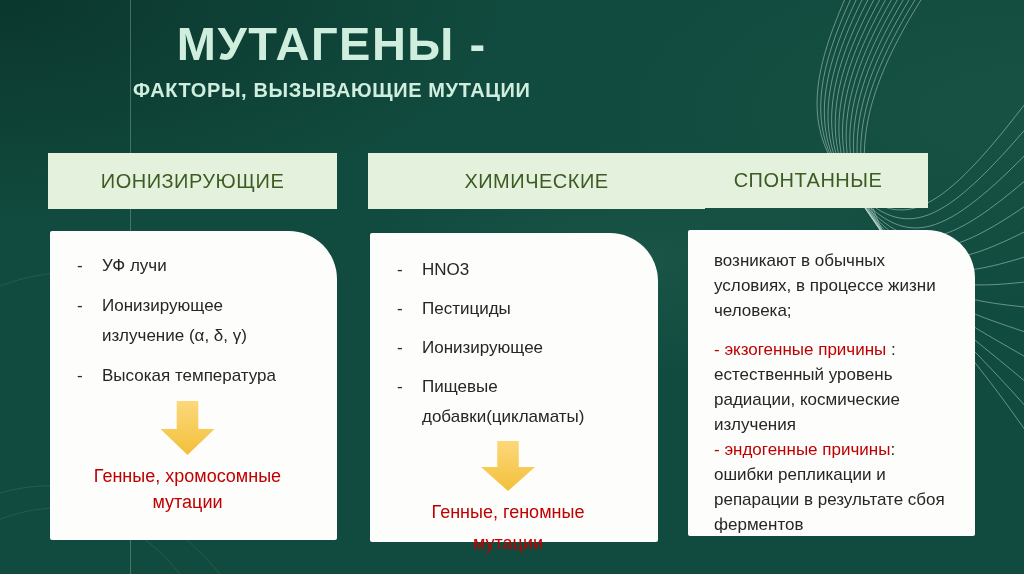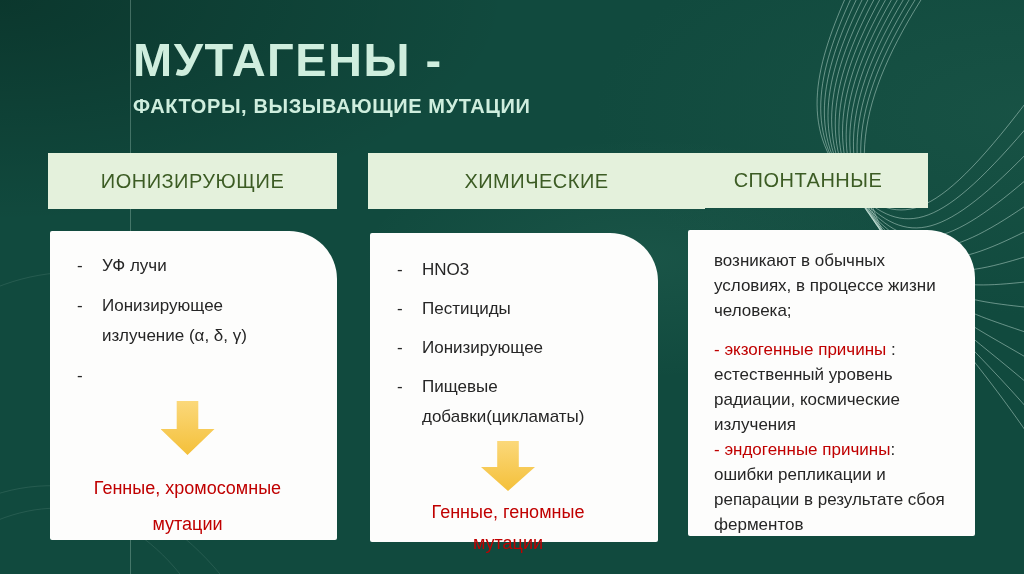--- a/index.html
+++ b/index.html
@@ -18,21 +18,21 @@
       #114a3e;
   }
   .vline{
     position:absolute;left:130px;top:0;width:1px;height:574px;
     background:rgba(205,238,221,0.28);z-index:1;
   }
   svg.deco{position:absolute;inset:0;z-index:1;pointer-events:none;}
   svg.deco path{fill:none;stroke:rgba(224,247,238,0.42);stroke-width:1;}
   svg.deco path.faint{stroke:rgba(224,247,238,0.10);}
 
-  .title-block{position:absolute;left:133px;top:34px;z-index:2;}
+  .title-block{position:absolute;left:133px;top:18px;z-index:2;text-align:center;}
   .slide-title{
     font-size:47px;font-weight:700;letter-spacing:1.5px;
     color:#cfeede;line-height:1.1;
   }
   .slide-subtitle{
     margin-top:9px;font-size:20px;font-weight:700;letter-spacing:0.6px;
     color:#cfeede;
   }
 
   .col-header{
@@ -63,22 +63,22 @@
 
   .arrow{
     width:54px;margin:2px auto 0 auto;
     background:linear-gradient(180deg,#fbd87a 0%,#f4c03a 100%);
     clip-path:polygon(30% 0,70% 0,70% 52%,100% 52%,50% 100%,0 52%,30% 52%);
   }
   .c1 .arrow{height:54px;margin-top:2px;}
   .c2 .arrow{height:50px;margin-top:0;}
 
   .result{
-    margin-top:15px;text-align:center;color:#c00000;
-    font-size:18px;line-height:36px;padding:0 4px;
+    margin-top:8px;text-align:center;color:#c00000;
+    font-size:18px;line-height:26px;padding:0 4px;
   }
   .c2 .result{margin-top:6px;line-height:31px;}
 
   .c3 p{margin:0;line-height:25px;}
   .c3 .intro{margin-bottom:14px;}
   .red{color:#c00000;}
 </style>
 </head>
 <body>
 
@@ -148,20 +148,21 @@
         <div class="li">
           <span class="dash">-</span>
           <span class="li-text">УФ лучи</span>
         </div>
         <div class="li">
           <span class="dash">-</span>
           <span class="li-text">Ионизирующее излучение (α, δ, γ)</span>
         </div>
         <div class="li">
           <span class="dash">-</span>
+          <span class="li-text">Высокая температура</span>
         </div>
       </div>
     <div class="arrow"></div>
     <div class="result">Генные, хромосомные мутации</div>
   </div>
 
   <div class="card c2">
     <div class="list">
         <div class="li">
           <span class="dash">-</span>

